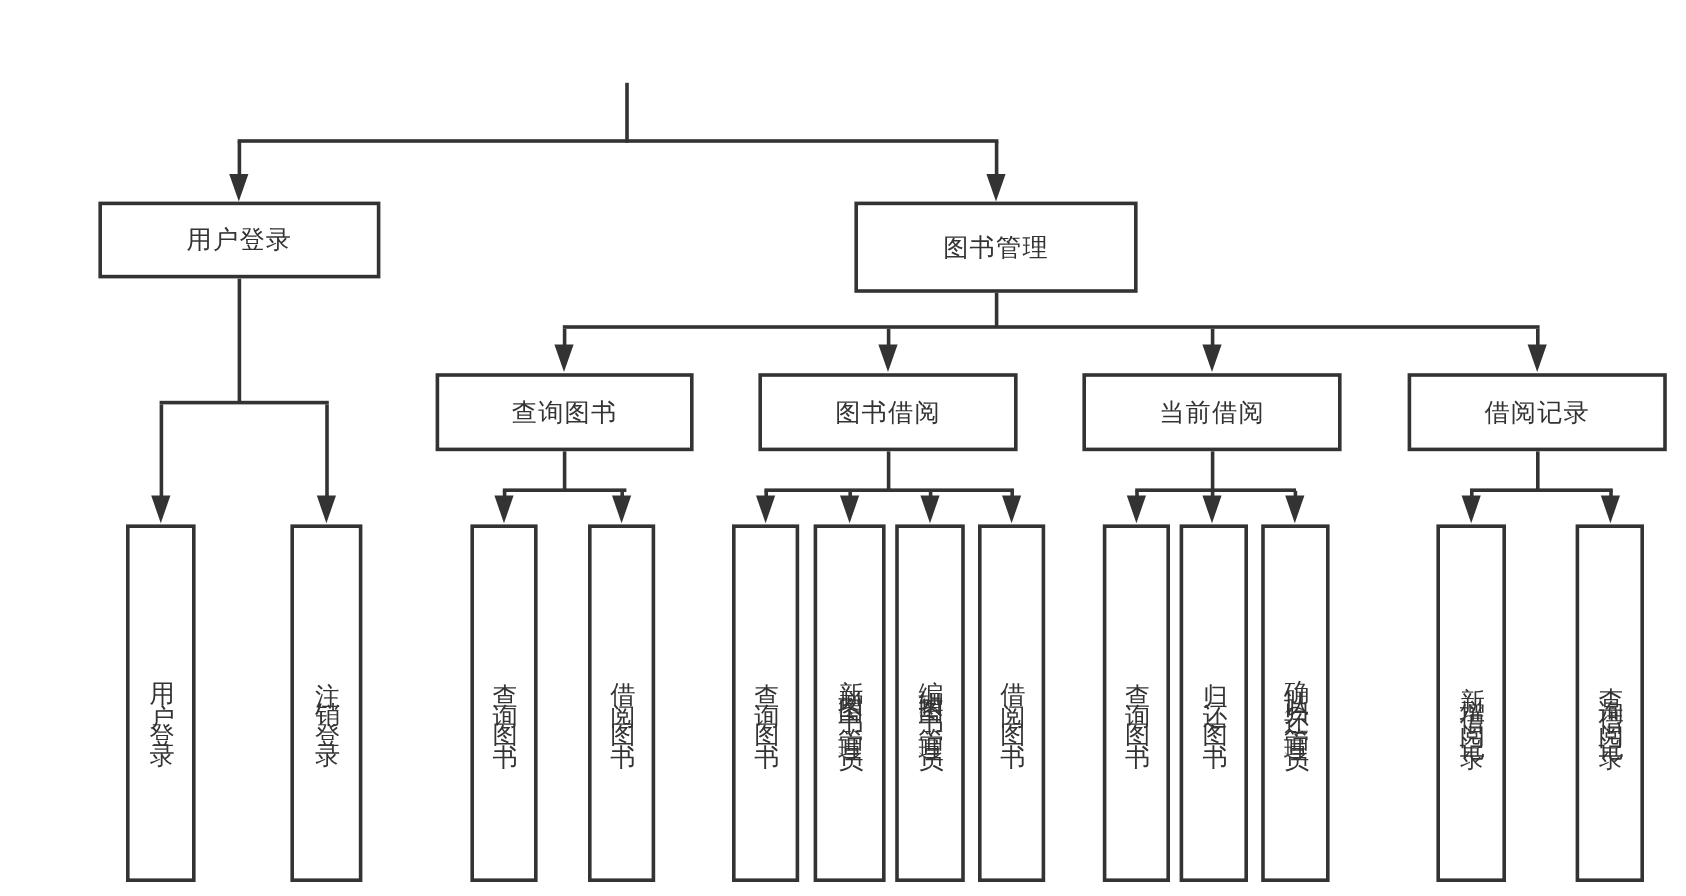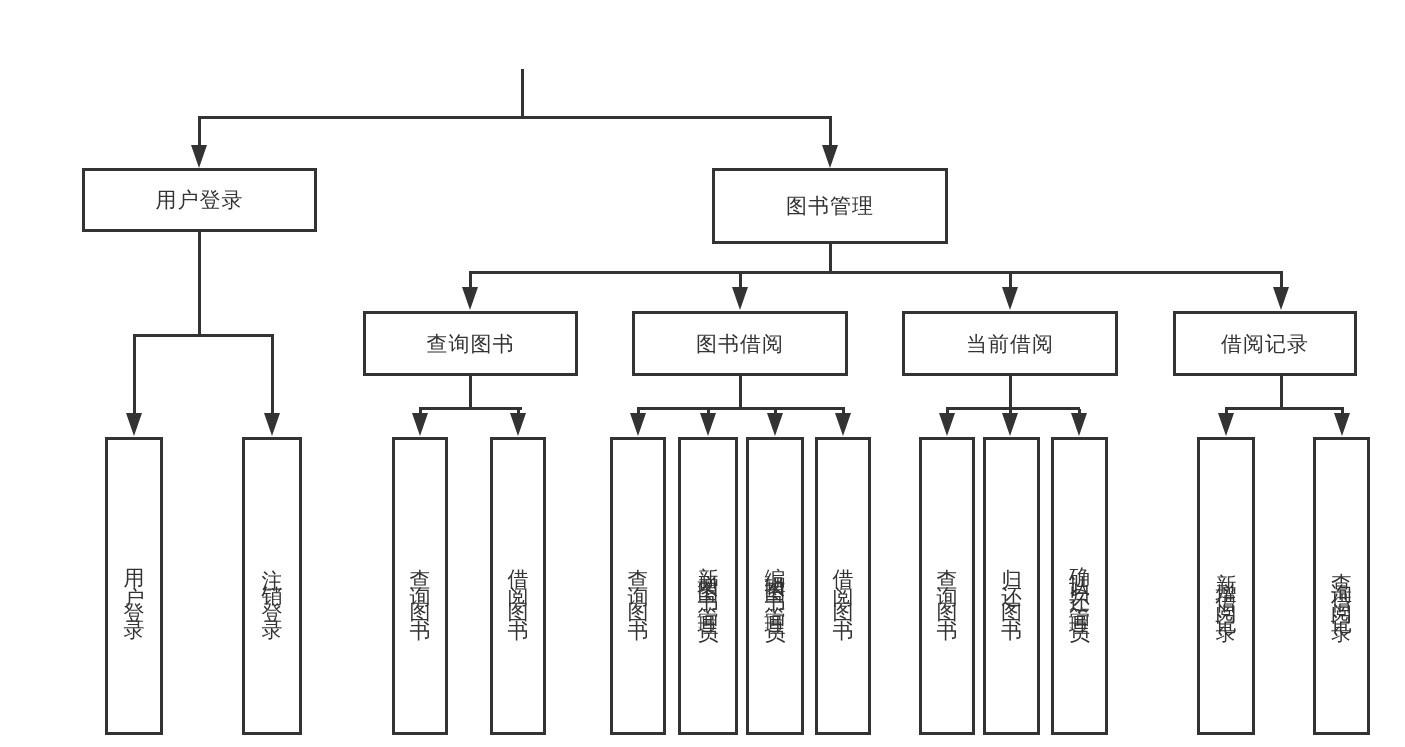--- a/index.html
+++ b/index.html
@@ -107,21 +107,21 @@
 
   <div class="box" style="left:363px;top:311px;width:215px;height:65px;">
     <span>查询图书</span>
   </div>
   <div class="box" style="left:632px;top:311px;width:216px;height:65px;">
     <span>图书借阅</span>
   </div>
   <div class="box" style="left:902px;top:311px;width:216px;height:65px;">
     <span>当前借阅</span>
   </div>
-  <div class="box" style="left:1173px;top:311px;width:184px;height:65px;align-items:center;">
+  <div class="box" style="left:1173px;top:311px;width:216px;height:65px;align-items:center;">
     <span>借阅记录</span>
   </div>
 
   <div class="box leaf ls-s" style="left:105px;top:437px;width:58px;height:298px;">
     <span>用户登录</span>
   </div>
   <div class="box leaf ls-s" style="left:242px;top:437px;width:60px;height:298px;">
     <span>注销登录</span>
   </div>
 

